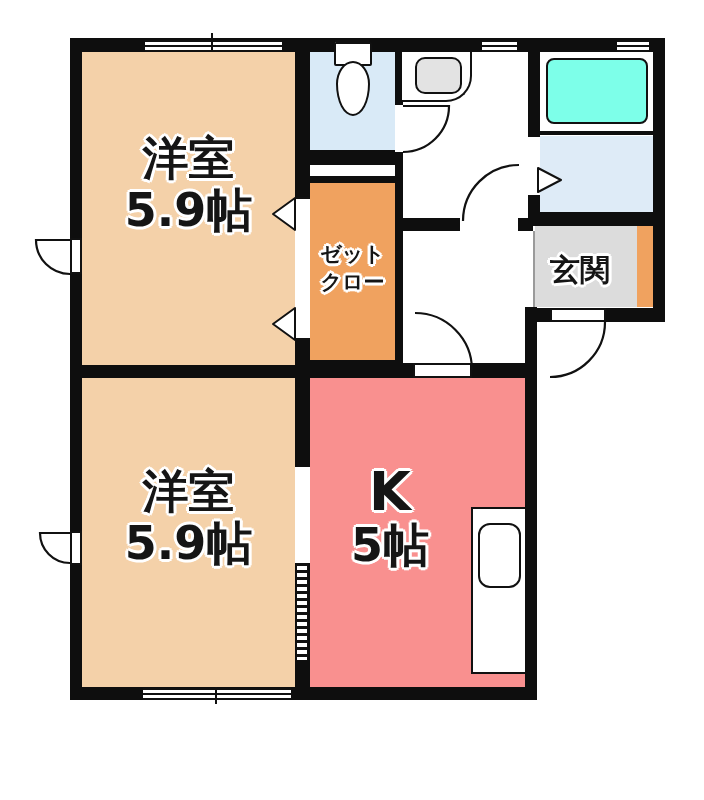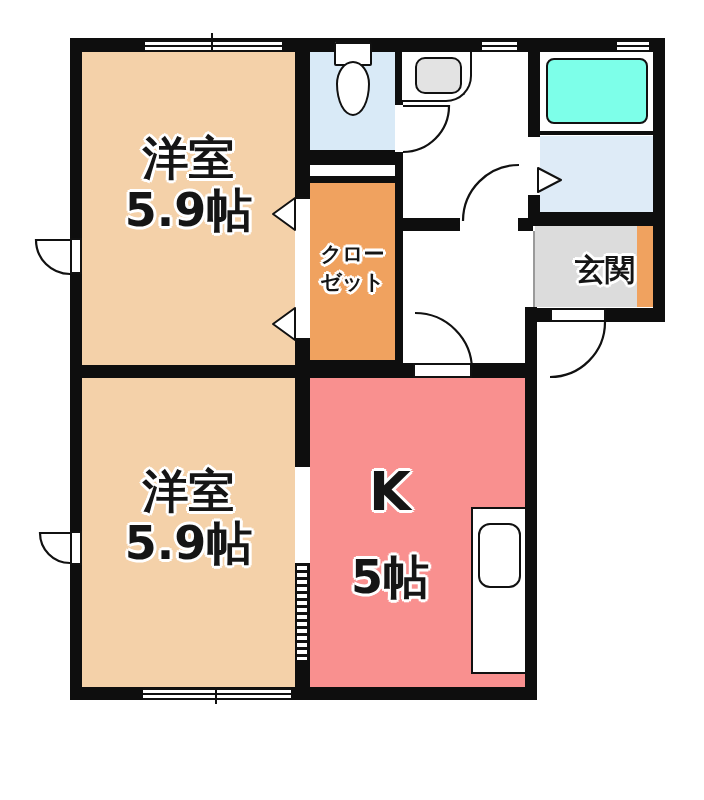--- a/index.html
+++ b/index.html
@@ -99,25 +99,25 @@
     <div style="font-size:46px;">5.9帖</div>
   </div>
 
   <div class="abs plabel" style="left:82px;top:466px;width:213px;line-height:1.12;">
     <div style="font-size:46px;">洋室</div>
     <div style="font-size:46px;">5.9帖</div>
   </div>
 
   <div class="abs plabel" style="left:310px;top:464px;width:160px;line-height:1.05;">
     <div style="font-size:54px;">K</div>
-    <div style="font-size:46px;margin-top:32px;">5帖</div>
+    <div style="font-size:46px;">5帖</div>
   </div>
 
   <div class="abs plabel" style="left:306px;top:240px;width:93px;line-height:1.35;">
+    <div style="font-size:21px;">ゼット</div>
     <div style="font-size:21px;">クロー</div>
-    <div style="font-size:21px;">ゼット</div>
   </div>
 
-  <div class="abs plabel" style="left:560px;top:250px;width:90px;">
+  <div class="abs plabel" style="left:535px;top:250px;width:90px;">
     <span style="font-size:30px;">玄関</span>
   </div>
 
 </div>
 
 </body></html>

